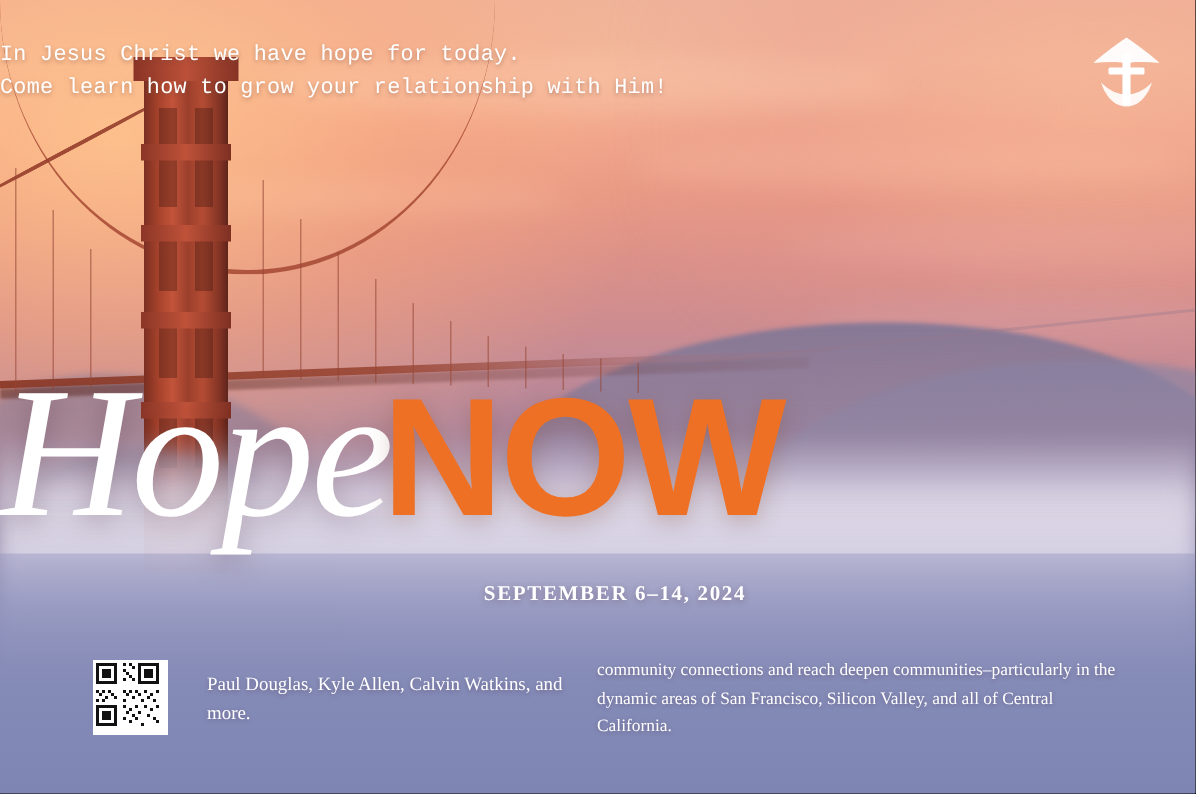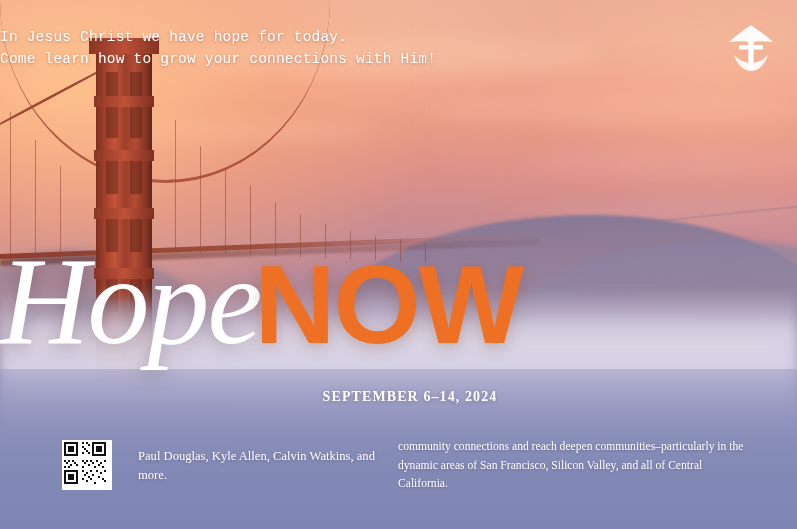--- a/index.html
+++ b/index.html
@@ -398,21 +398,21 @@
   </div>
 
   <div class="land-left"></div>
   <div class="fog"></div>
   <div class="fog2"></div>
   <div class="water-haze"></div>
   <div class="water"></div>
 
   <div class="tagline">
     <div>In Jesus Christ we have hope for today.</div>
-    <div>Come learn how to grow your connections with Him!</div>
+    <div>Come learn how to grow your relationship with Him!</div>
   </div>
 
   <div class="logo">
     <svg width="48" height="50" viewBox="0 0 48 50">
       <g fill="#ffffff">
         <path d="M24 3 C14 10 6 16 2 20 C10 19 18 19 24 20 C30 19 38 19 46 20 C42 16 34 10 24 3 Z" opacity=".95"></path>
         <rect x="21.3" y="14" width="5.4" height="34" rx="1"></rect>
         <rect x="12" y="23" width="24" height="4.6" rx="1"></rect>
         <path d="M7 33 C11 45 18 49 24 49 C30 49 37 45 41 33 C35 39 29 41 24 41 C19 41 13 39 7 33 Z" opacity=".9"></path>
       </g>

